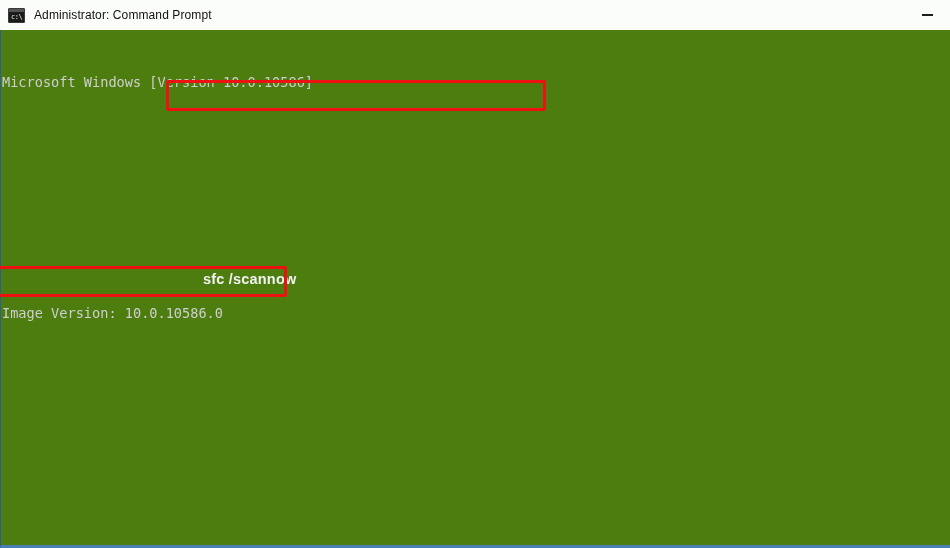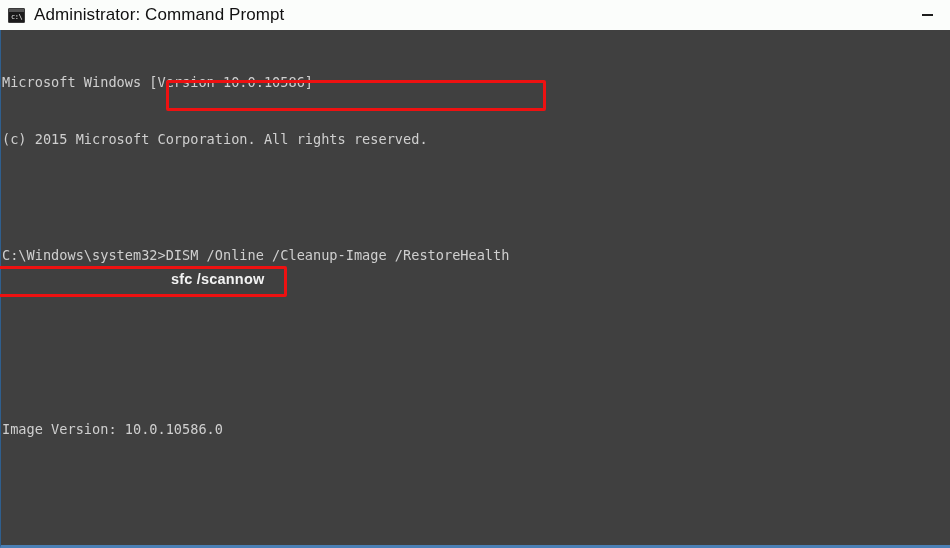--- a/index.html
+++ b/index.html
@@ -62,21 +62,21 @@
     top: 3px;
     font-family: "DejaVu Sans Mono", monospace;
     font-size: 7px;
     line-height: 10px;
     color: #e9e9e9;
     letter-spacing: -0.5px;
     white-space: nowrap;
   }
   .title-text {
     font-family: "Liberation Sans", sans-serif;
-    font-size: 17px;
+    font-size: 12px;
     color: #111111;
     white-space: nowrap;
     letter-spacing: 0.1px;
   }
   .titlebar-buttons {
     display: flex;
     align-items: center;
     height: 100%;
     flex: 0 0 auto;
   }
@@ -97,21 +97,21 @@
     border-top: 2px solid #1d1d1d;
   }
 
   
   .console {
     position: absolute;
     left: 0;
     top: 30px;
     width: 950px;
     height: 518px;
-    background: #404040;
+    background: #4d7c0f;
     box-sizing: border-box;
     border-left: 1px solid #2f5f8e;
     border-bottom: 3px solid #4a7fb5;
     overflow: hidden;
   }
   .console-text {
     position: absolute;
     left: 1px;
     top: 4px;
     font-family: "DejaVu Sans Mono", monospace;
@@ -129,20 +129,21 @@
 
   
   .overlay-cmd {
     position: absolute;
     font-family: "Liberation Sans", sans-serif;
     font-weight: bold;
     font-size: 14.5px;
     color: #f2f2f2;
     white-space: pre;
     letter-spacing: 0.2px;
+    margin-left: 32px;
   }
 
   
   .redbox {
     position: absolute;
     border: 3px solid #ee1111;
     border-radius: 2px;
     box-sizing: border-box;
     background: transparent;
     pointer-events: none;
@@ -176,23 +177,21 @@
     <div class="titlebar-buttons">
       <button class="winbtn">
         <span class="min-glyph"></span>
       </button>
     </div>
   </div>
 
   <div class="console">
     <div class="console-text">
       <div class="line">Microsoft Windows [Version 10.0.10586]</div>
-      <div class="line">(c) 2015 Microsoft Corporation. All rights reserved.</div>
       <div class="line blank"></div>
-      <div class="line">C:\Windows\system32&gt;DISM /Online /Cleanup-Image /RestoreHealth</div>
       <div class="line blank"></div>
       <div class="line blank"></div>
       <div class="line">Image Version: 10.0.10586.0</div>
       
       
       
       
       
       
     </div>

